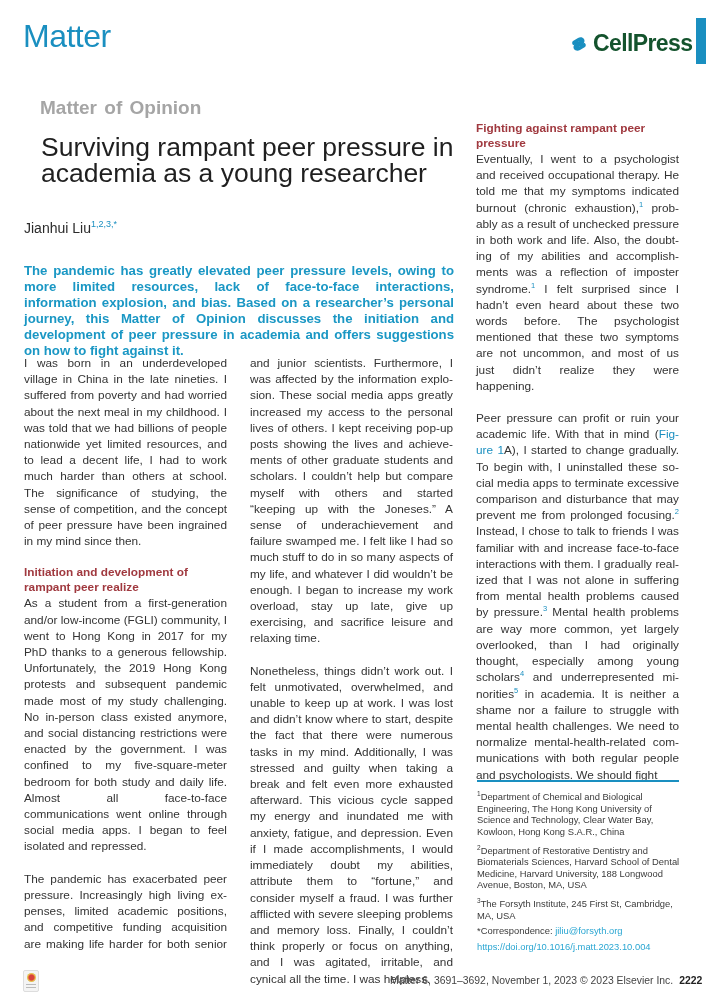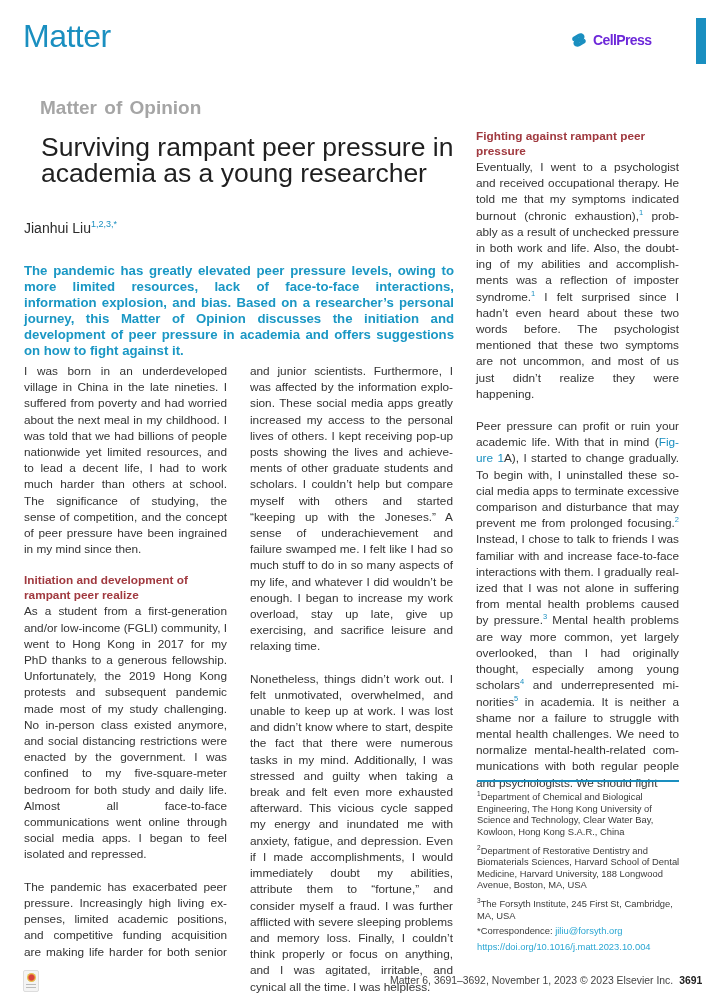--- a/index.html
+++ b/index.html
@@ -8,21 +8,21 @@
     font-family: "Liberation Sans", sans-serif; color: #2b2b2b;
   }
   .journal-logo {
     position: absolute; left: 23px; top: 18px;
     font-family: "Liberation Sans", sans-serif; font-weight: normal;
     font-size: 32px; letter-spacing: -0.5px; color: #1a8fc0;
   }
   .publisher {
     position: absolute; left: 569px; top: 30px;
     display: flex; align-items: center; gap: 4px;
-    color: #6d28d9; font-weight: bold; font-size: 14px; letter-spacing: -0.6px;
+    color: #14532d; font-weight: bold; font-size: 23px; letter-spacing: -0.6px;
   }
   .publisher svg { width: 20px; height: 20px; }
   .side-bar {
     position: absolute; right: 0; top: 18px; width: 10px; height: 46px;
     background: #1a8fc0;
   }
   .section-kicker {
     position: absolute; left: 24px; top: 97px;
     font-size: 19px; font-weight: bold; color: #a5a5a5; word-spacing: 2px; margin-left: 16px;
   }
@@ -36,21 +36,21 @@
   }
   .author sup { color: #1a8fc0; font-size: 9px; }
   .abstract {
     position: absolute; left: 24px; top: 263px; width: 430px;
     font-size: 13.2px; line-height: 16px; font-weight: bold; color: #1a97c4;
     text-align: justify;
   }
   .col {
     position: absolute; top: 355px; width: 203px;
     font-size: 11.8px; line-height: 16.2px; color: #333333;
-    text-align: justify; hyphens: manual; margin-top: 8px;
+    text-align: justify; hyphens: manual;
   }
   .col1 { left: 24px; }
   .col2 { left: 250px; top: 355px; }
   .col3 { left: 476px; top: 121px; width: 203px; }
   .heading {
     color: #a0393f; font-weight: bold; font-size: 11.8px; line-height: 15px;
     text-align: left;
   }
   .para { margin: 0 0 16px 0; }
   .ref { color: #1a8fc0; font-size: 7.5px; vertical-align: super; line-height: 0; }
@@ -130,14 +130,14 @@
   <div><span>*Correspondence: </span><span class="link">jiliu@forsyth.org</span></div>
   <div><span class="link">https://doi.org/10.1016/j.matt.2023.10.004</span></div>
 </div>
 
 <div class="crossmark">
   <div class="dot"></div>
     <div class="bar"></div>
     <div class="bar"></div>
 </div>
 <div class="footer">
-  <span>Matter 6, 3691–3692, November 1, 2023 © 2023 Elsevier Inc.</span><span class="page-num">3691</span>
+  <span>Matter 6, 3691–3692, November 1, 2023 © 2023 Elsevier Inc.</span><span class="page-num">2222</span>
 </div>
 
 </body></html>

